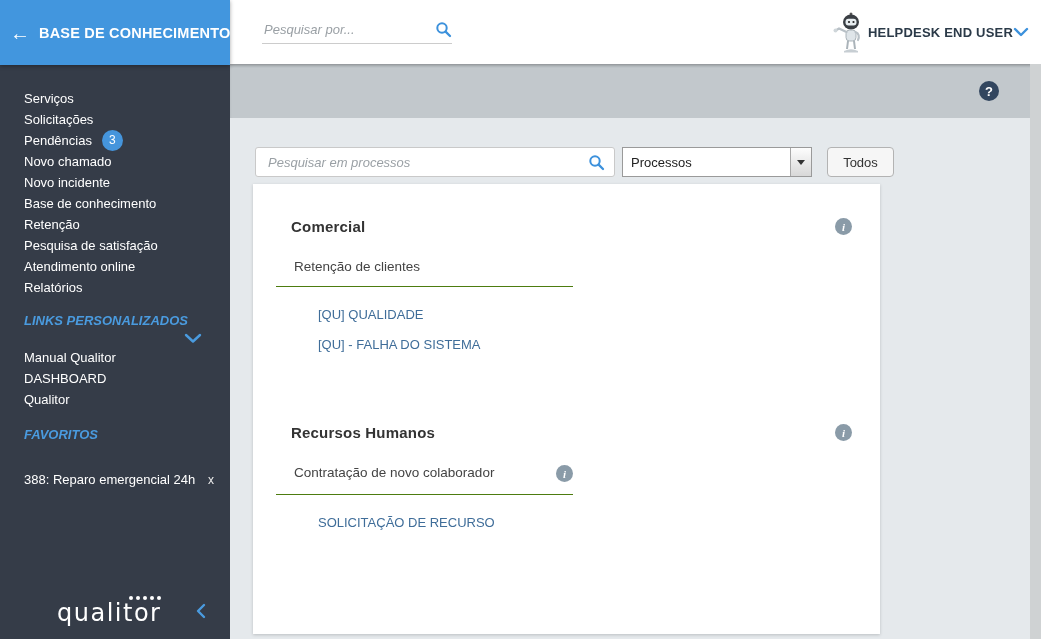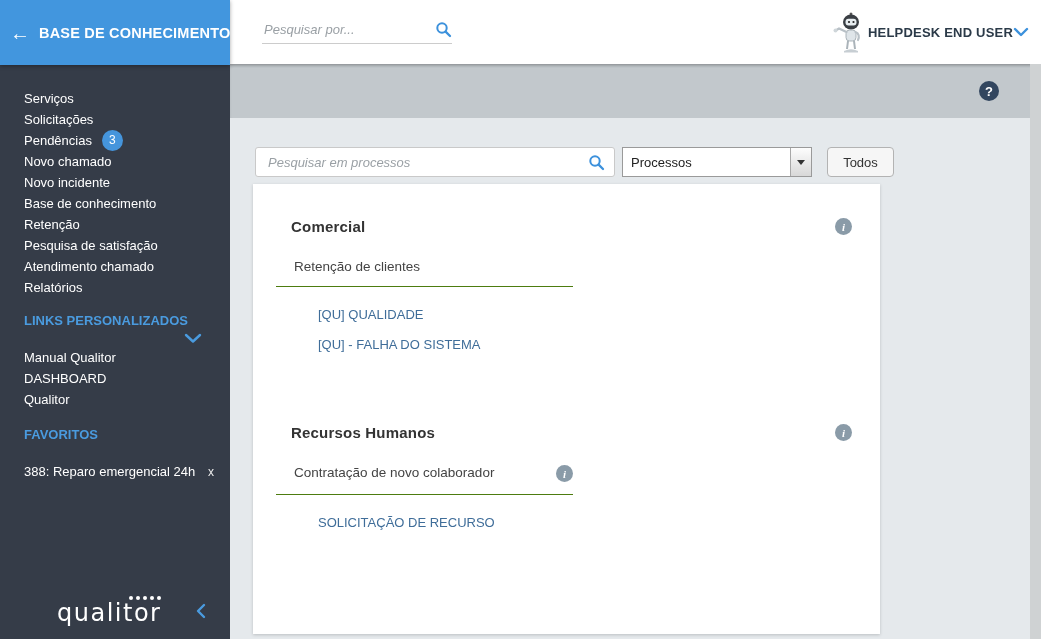--- a/index.html
+++ b/index.html
@@ -12,26 +12,26 @@
                padding:0 10px 0 10px; box-shadow:0 1px 4px rgba(0,0,0,.35); cursor:pointer; }
   .back { font-size:20px; margin-right:9px; line-height:1; }
   .sb-title { font-weight:bold; font-size:14.5px; letter-spacing:.2px; white-space:nowrap; }
 
   .sb-nav { margin-top:23px; }
   .sb-item { color:#fff; font-size:13px; line-height:21px; height:21px; padding-left:24px;
              cursor:pointer; display:flex; align-items:center; white-space:nowrap; }
   .badge { display:inline-flex; justify-content:center; align-items:center; width:21px; height:21px;
            border-radius:50%; background:#4595DC; color:#fff; font-size:12px; margin-left:10px; flex:0 0 auto; }
 
-  .sb-sec-label { color:#4A9BDF; font-weight:bold; font-size:13px; padding-left:24px; line-height:18px; }
+  .sb-sec-label { color:#4A9BDF; font-weight:bold; font-size:13px; padding-left:24px; line-height:18px;font-style:italic; }
   .links-head { margin-top:14px; cursor:pointer; }
   .chev-row { display:flex; justify-content:flex-end; padding-right:28px; height:14px; align-items:flex-end; }
   .sb-links { margin-top:3px; }
   .fav-head { margin-top:16px; }
-  .sb-fav { margin-top:20px; display:flex; justify-content:space-between; align-items:center;
+  .sb-fav { margin-top:28px; display:flex; justify-content:space-between; align-items:center;
             padding:0 16px 0 24px; color:#fff; font-size:13px; cursor:pointer; }
   .fav-x { cursor:pointer; font-size:12px; color:#eee; }
 
   .sb-footer { position:absolute; bottom:8px; left:0; width:100%; height:42px; }
   .logo { position:absolute; left:57px; bottom:4px; color:#fff; font-size:24px; letter-spacing:1.5px;
           font-family:"DejaVu Sans", sans-serif; font-weight:400; }
   .logo-dots { position:absolute; top:-3px; right:0px; display:flex; gap:3px; }
   .logo-dots i { width:4px; height:4px; background:#fff; border-radius:50%; }
   .collapse { position:absolute; right:24px; bottom:12px; cursor:pointer; }
 
@@ -116,21 +116,21 @@
         <div class="sb-item">
           <span>Base de conhecimento</span>
         </div>
         <div class="sb-item">
           <span>Retenção</span>
         </div>
         <div class="sb-item">
           <span>Pesquisa de satisfação</span>
         </div>
         <div class="sb-item">
-          <span>Atendimento chamado</span>
+          <span>Atendimento online</span>
         </div>
         <div class="sb-item">
           <span>Relatórios</span>
         </div>
       </nav>
 
     <div class="links-head">
       <div class="sb-sec-label">LINKS PERSONALIZADOS</div>
       <div class="chev-row">
         <svg width="18" height="11" viewBox="0 0 18 11">

